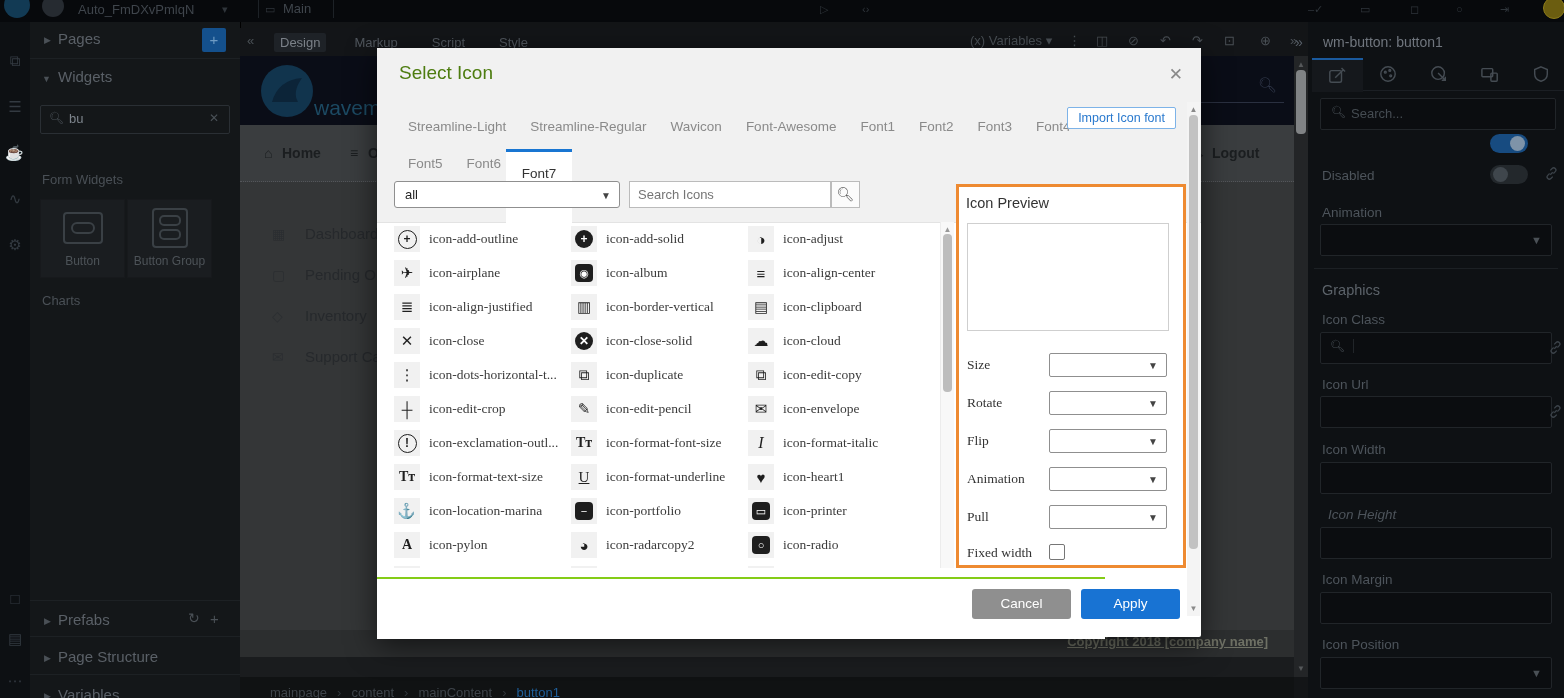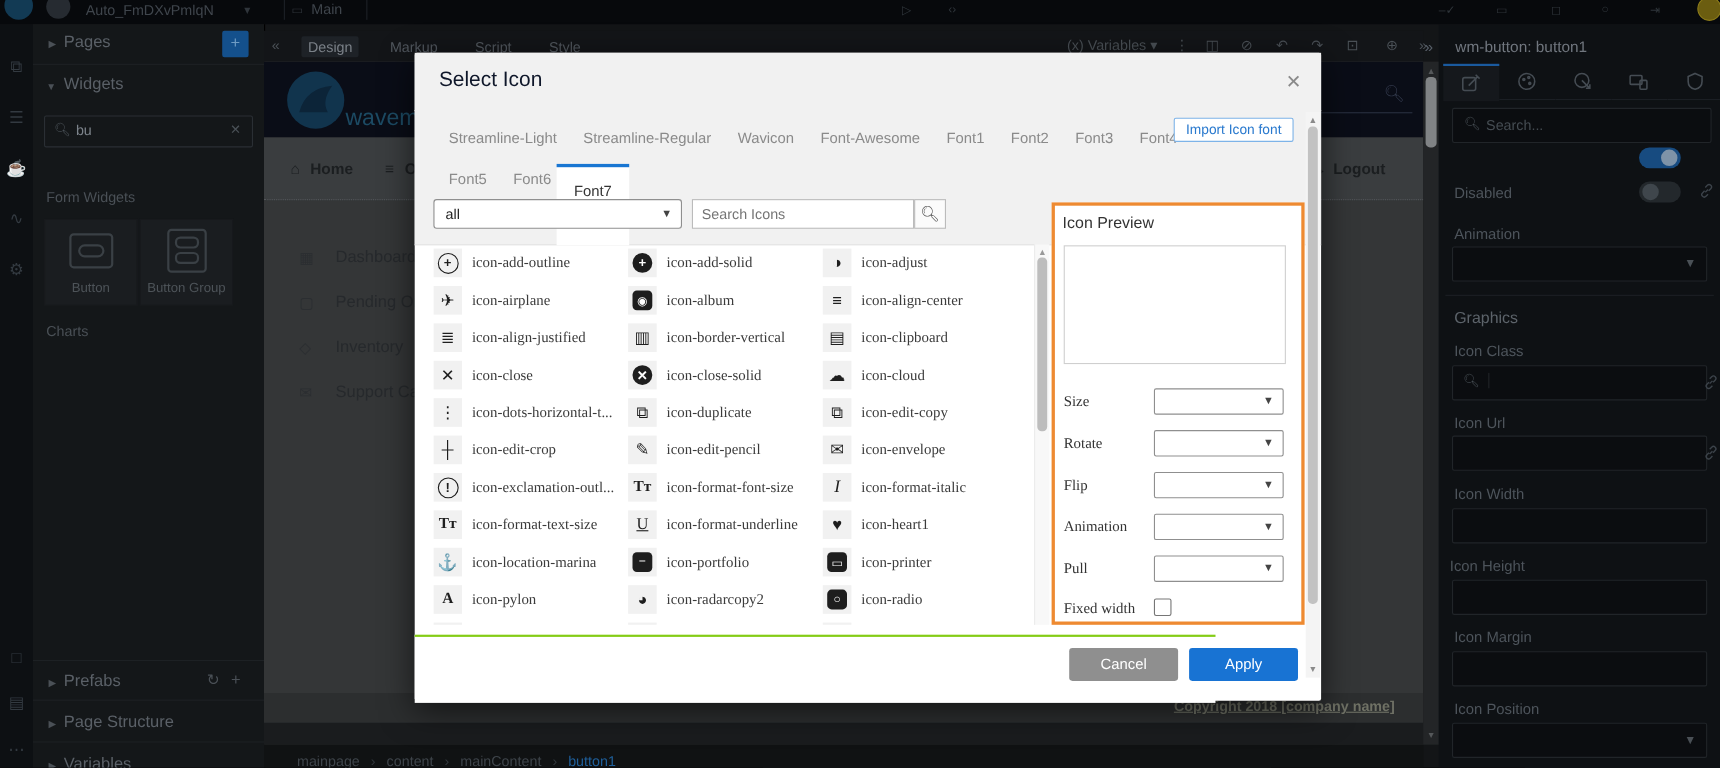--- a/index.html
+++ b/index.html
@@ -63,21 +63,21 @@
   .toggle .knob{position:absolute;top:2px;left:3px;width:15px;height:15px;border-radius:50%;background:#3f464c;}
   .toggle.on{background:#174b80;}
   .toggle.on .knob{left:20px;background:#7e93a8;}
   .link-svg{stroke:#3c434a;fill:none;stroke-width:2;}
   .tab-svg{stroke:#454c53;fill:none;stroke-width:1.6;}
 
   
   #modal{left:377px;top:48px;width:824px;height:589px;background:#fff;border-radius:2px;
      box-shadow:0 8px 30px rgba(0,0,0,.6);z-index:50;}
   #modal-header{left:0;top:0;width:824px;height:52px;background:#f1f1f1;border-bottom:1px solid #e2e2e2;}
-  #modal-title{left:22px;top:14px;font-size:19px;color:#0f172a;}
+  #modal-title{left:22px;top:14px;font-size:19px;color:#4d7c0f;}
   #modal-close{right:18px;top:16px;font-size:17px;color:#8a8a8a;cursor:pointer;}
   #modal-tabs{left:0;top:52px;width:824px;height:123px;background:#f1f1f1;border-bottom:1px solid #e3e3e3;box-sizing:border-box;}
   .m-tab{color:#8a8a8a;font-size:13.5px;display:inline-block;margin-right:24px;}
   #tab-row1{left:31px;top:17px;}
   #tab-row2{left:31px;top:54px;}
   #import-btn{right:25px;top:7px;height:20px;padding:0 10px;line-height:20px;background:#fff;
      border:1px solid #7db3e8;border-radius:2px;color:#2979ce;font-size:12.5px;}
   #active-tab{left:129px;top:49px;width:66px;height:74px;background:#fff;border-top:3px solid #1976d2;
      box-sizing:border-box;text-align:center;color:#333;font-size:13.5px;padding-top:14px;}
   .m-select{border:1px solid #8f8f8f;border-radius:3px;background:#fff;color:#222;font-size:13px;}
@@ -340,21 +340,21 @@
     <svg class="abs link-svg" style="left:240px;top:318px;" width="15" height="15" viewBox="0 0 24 24">
         <path d="M10 14 L14 10 M9 12 l-3 3 a3.5 3.5 0 0 0 5 5 l3 -3 M15 12 l3 -3 a3.5 3.5 0 0 0 -5 -5 l-3 3"></path>
       </svg>
     <span class="abs rp-label" style="left:14px;top:355px;">Icon Url</span>
     <div class="abs rp-input" style="left:12px;top:374px;width:230px;height:30px;"></div>
     <svg class="abs link-svg" style="left:240px;top:382px;" width="15" height="15" viewBox="0 0 24 24">
         <path d="M10 14 L14 10 M9 12 l-3 3 a3.5 3.5 0 0 0 5 5 l3 -3 M15 12 l3 -3 a3.5 3.5 0 0 0 -5 -5 l-3 3"></path>
       </svg>
     <span class="abs rp-label" style="left:14px;top:420px;">Icon Width</span>
     <div class="abs rp-input" style="left:12px;top:440px;width:230px;height:30px;"></div>
-    <span class="abs rp-label" style="left:10px;top:485px;">Icon Height</span>
+    <span class="abs rp-label" style="left:20px;top:485px;font-style:italic;">Icon Height</span>
     <div class="abs rp-input" style="left:12px;top:505px;width:230px;height:30px;"></div>
     <span class="abs rp-label" style="left:14px;top:550px;">Icon Margin</span>
     <div class="abs rp-input" style="left:12px;top:570px;width:230px;height:30px;"></div>
     <span class="abs rp-label" style="left:14px;top:615px;">Icon Position</span>
     <div class="abs rp-input" style="left:12px;top:635px;width:230px;height:30px;">
       <span class="abs rp-chev" style="right:9px;top:9px;">▼</span>
     </div>
   </div>
 
   <div class="abs" id="modal">

